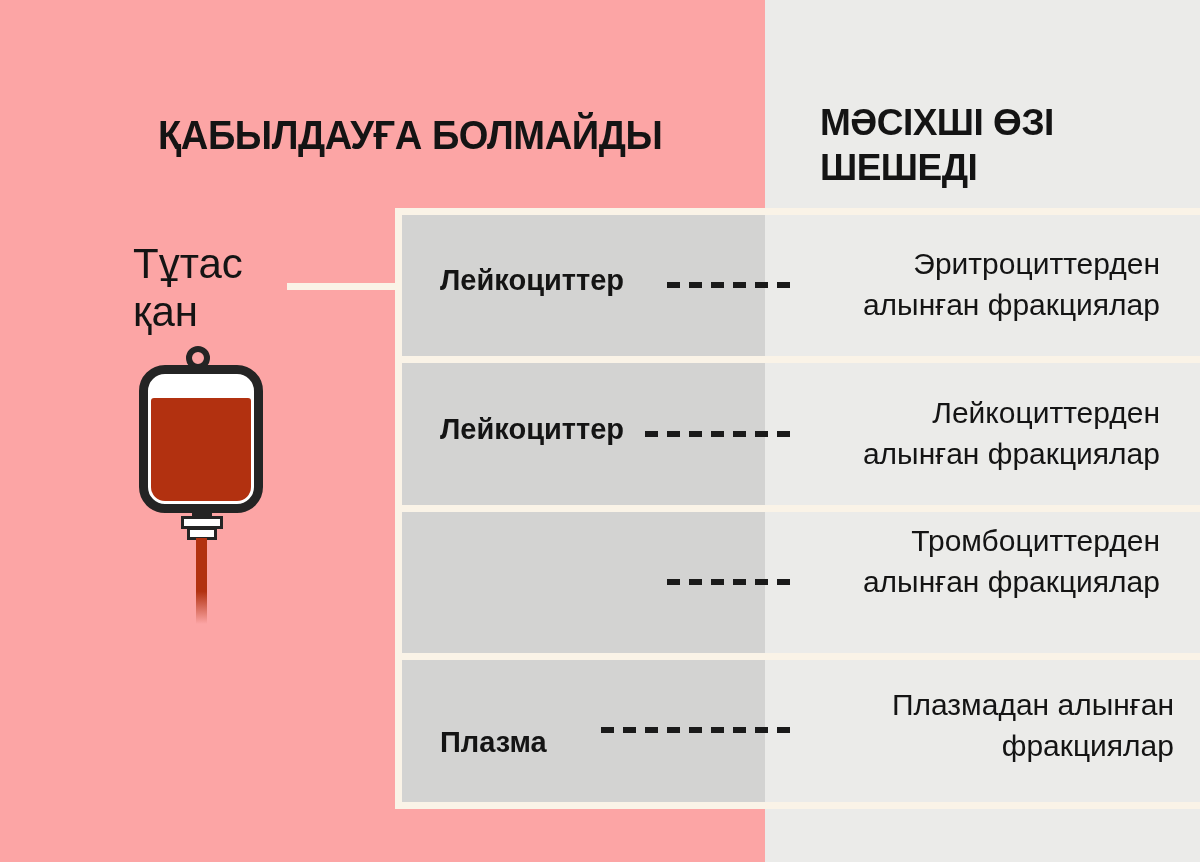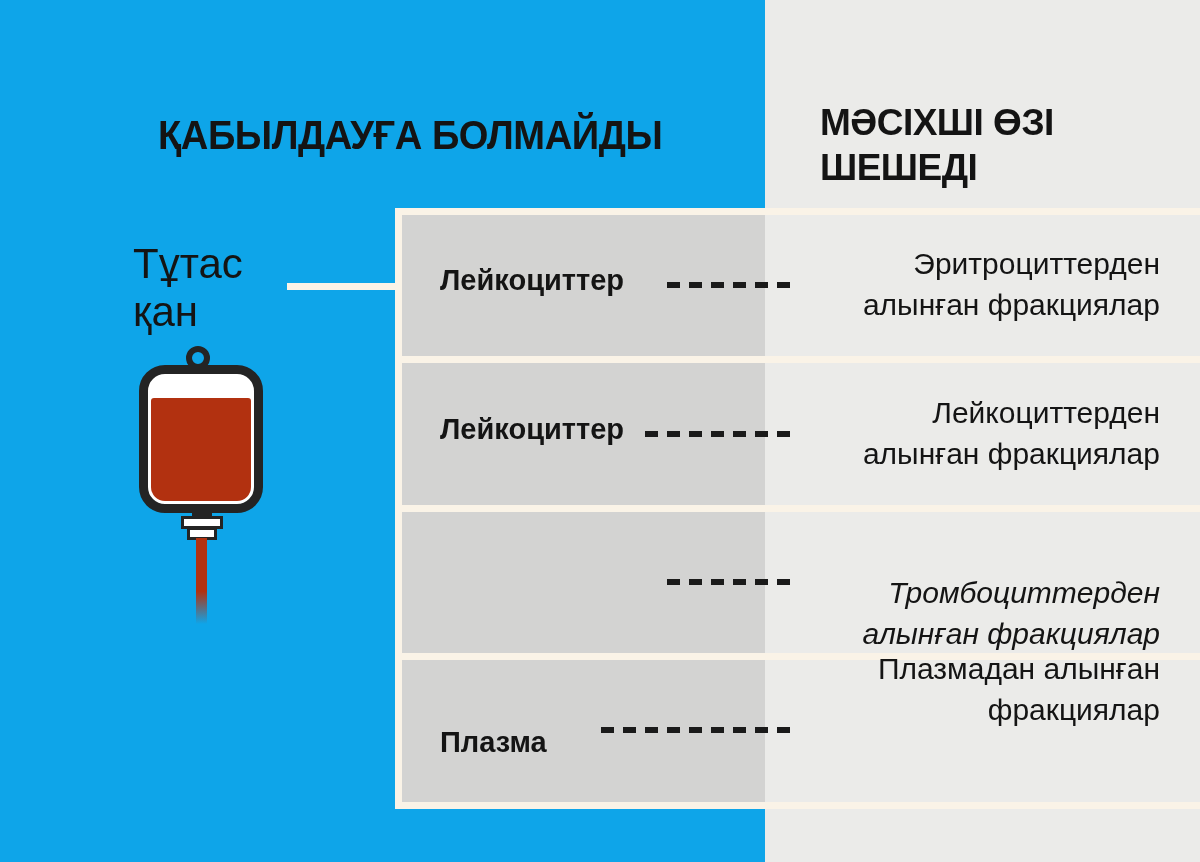--- a/index.html
+++ b/index.html
@@ -1,18 +1,18 @@
 <!DOCTYPE html>
 <html><head>
 <meta charset="utf-8">
 <style>
   html,body { margin:0; padding:0; background:#888; }
   .canvas {
     position:relative; width:1200px; height:862px; overflow:hidden;
-    background:#0ea5e9;
+    background:#fca5a5;
     font-family:"Liberation Sans","DejaVu Sans",sans-serif;
     color:#141414;
   }
   .right-panel { position:absolute; left:765px; top:0; width:435px; height:862px; background:#ebebe9; }
   .rows-bg { position:absolute; left:402px; top:215px; width:363px; height:587px; background:#d3d3d2; }
 
   
   .cream { position:absolute; background:#faf3e7; }
   .vline { left:395px; top:208px; width:7px; height:601px; }
   .hline { left:395px; width:805px; height:7px; }
@@ -40,21 +40,21 @@
   .rl0 { top:264px; } .rl1 { top:413px; } .rl2 { top:561px; } .rl3 { top:710px;margin-top:16px; }
   .dashes {
     position:absolute; height:6px;
     background:repeating-linear-gradient(90deg,#1a1a1a 0,#1a1a1a 13px,transparent 13px,transparent 22px);
   }
   .d0 { left:667px; top:282px; width:123px; }
   .d1 { left:645px; top:431px; width:145px; }
   .d2 { left:667px; top:579px; width:123px; }
   .d3 { left:601px; top:727px; width:189px; }
   .row-desc { position:absolute; left:815px; width:345px; font-size:30px; line-height:41px;text-align:right; }
-  .rd0 { top:243px; } .rd1 { top:392px; } .rd2 { top:572px;font-style:italic; } .rd3 { top:648px; }
+  .rd0 { top:243px; } .rd1 { top:392px; } .rd2 { top:520px; } .rd3 { top:684px;margin-left:14px; }
 
   
   .bag-ring { position:absolute; left:186px; top:346px; width:24px; height:24px;
     border:6px solid #242424; border-radius:50%; box-sizing:border-box; }
   .bag-body { position:absolute; left:139px; top:365px; width:124px; height:148px;
     background:#ffffff; border:9px solid #242424; border-radius:26px; box-sizing:border-box; }
   .bag-blood { position:absolute; left:3px; right:3px; bottom:3px; top:24px;
     background:#b23110; border-radius:3px 3px 14px 14px; }
   .bag-neck { position:absolute; left:192px; top:510px; width:20px; height:9px; background:#242424; }
   .bag-flange { position:absolute; left:181px; top:516px; width:42px; height:13px;

